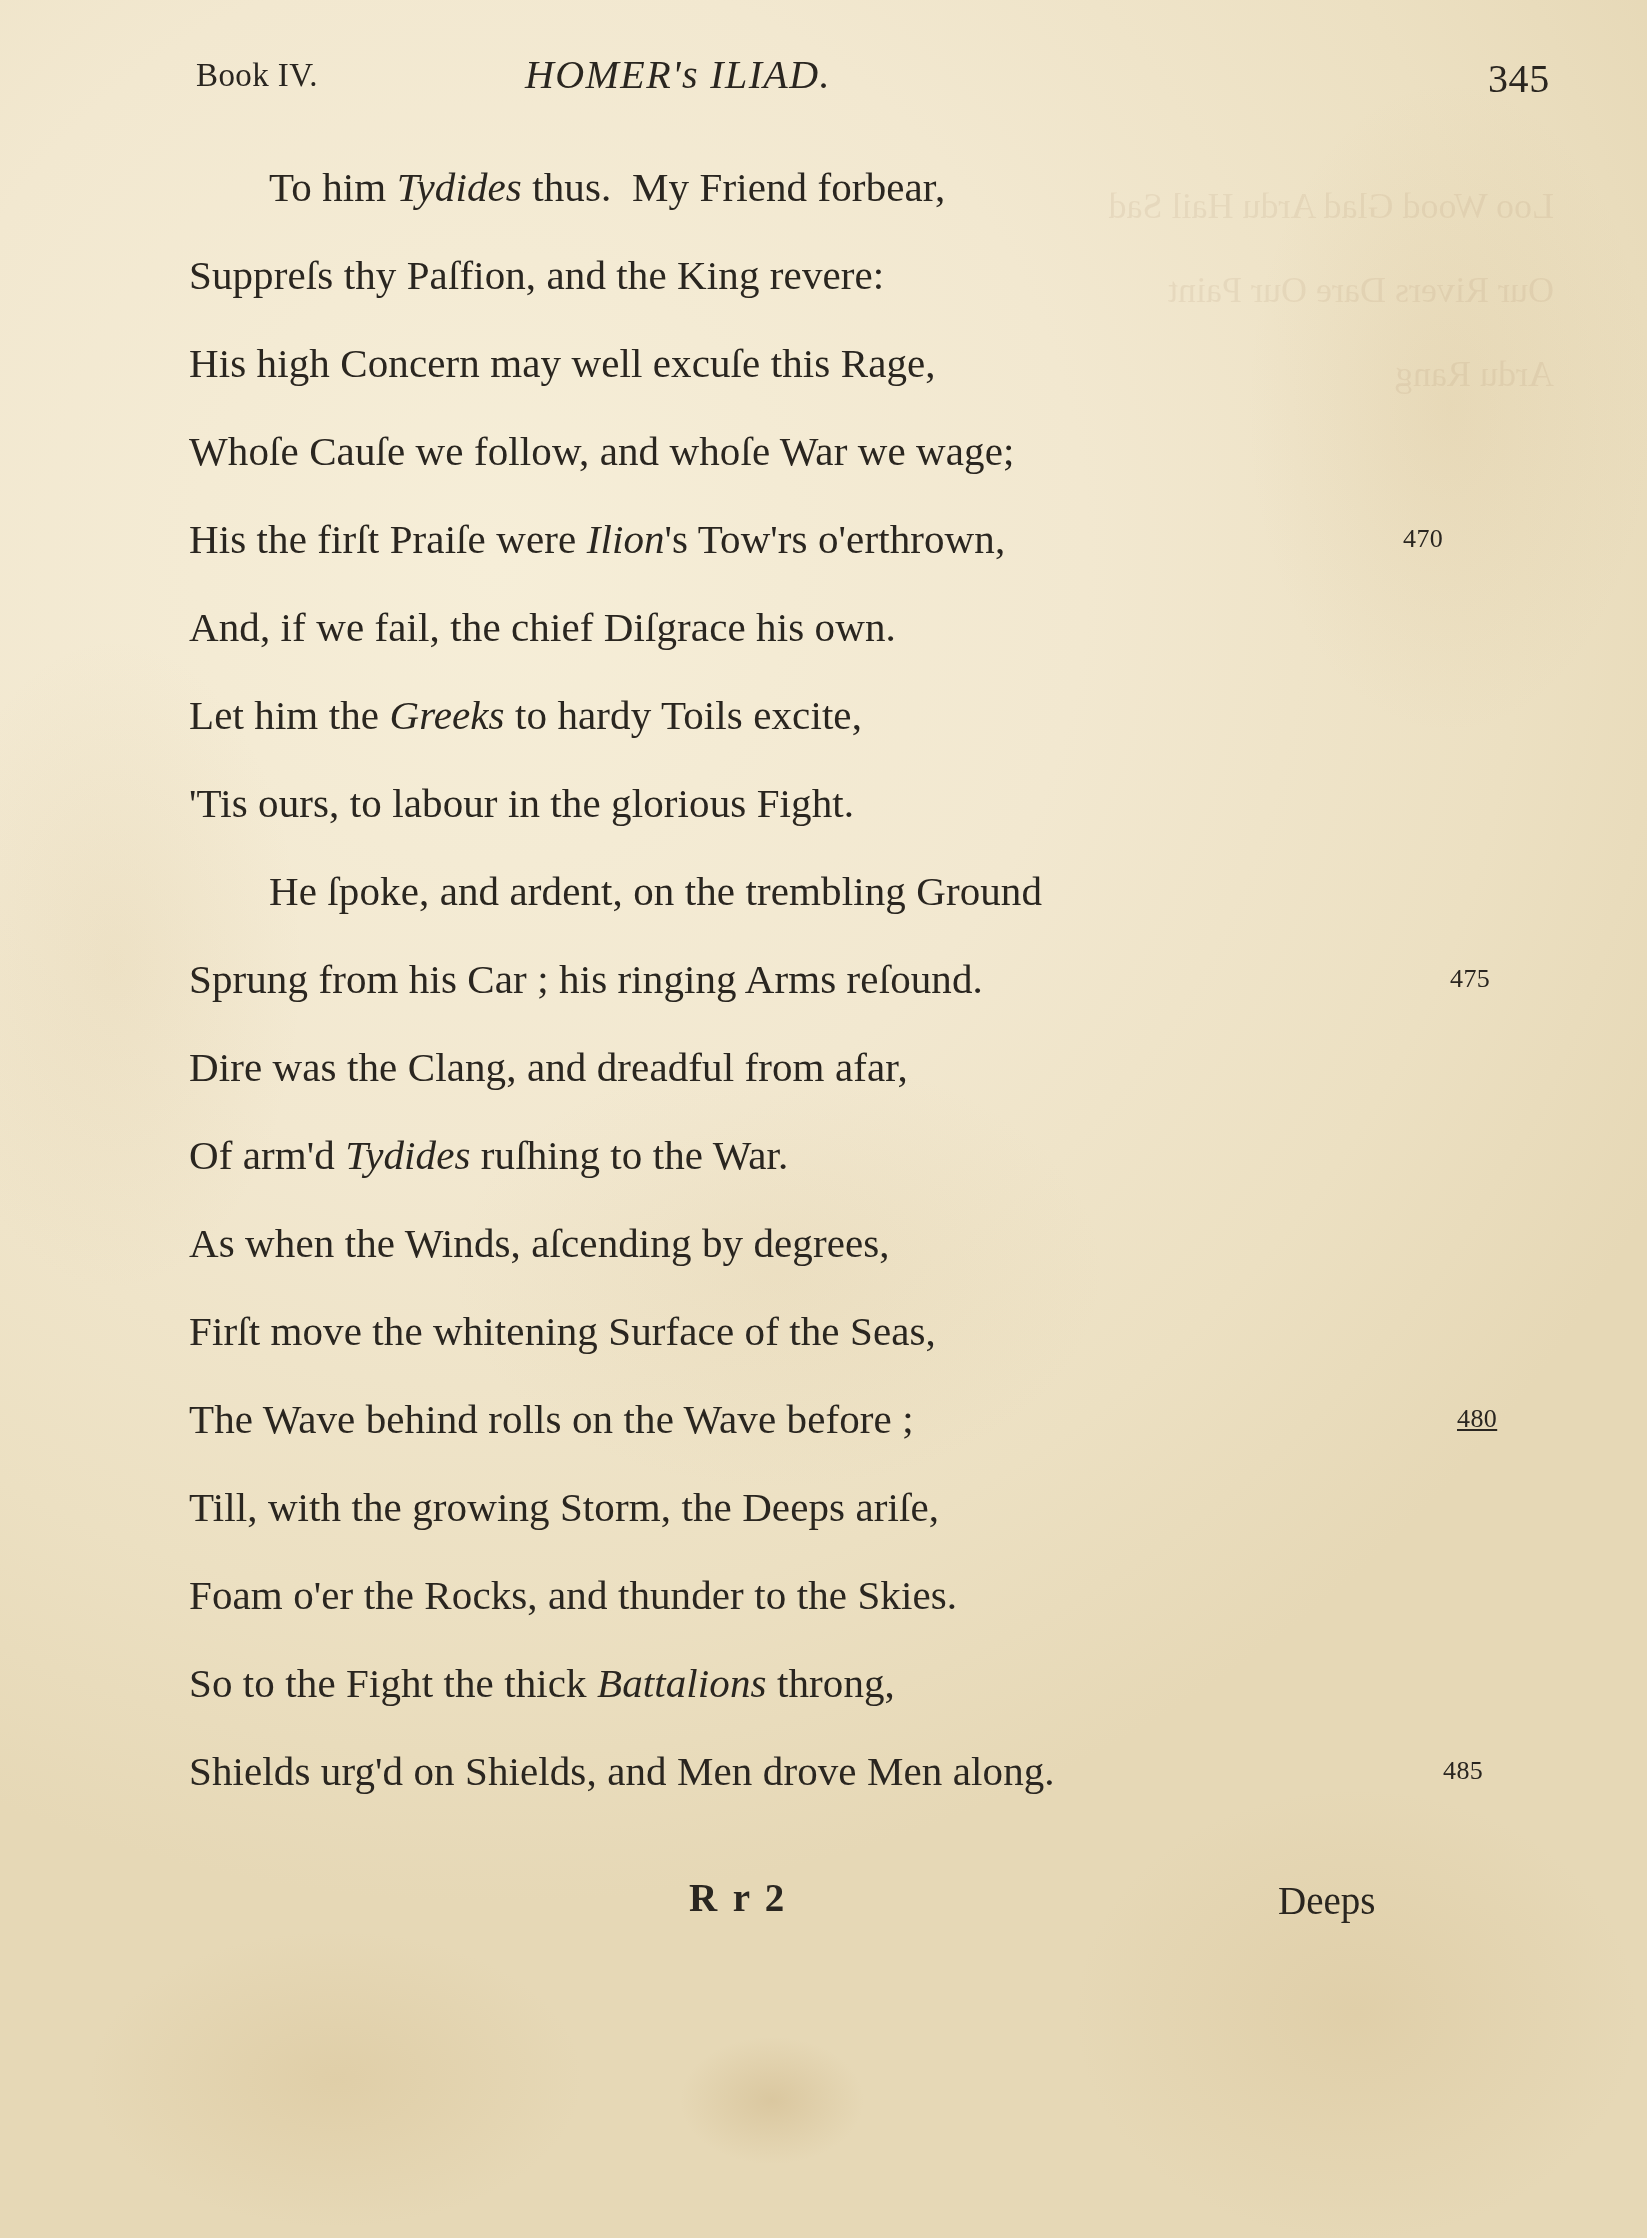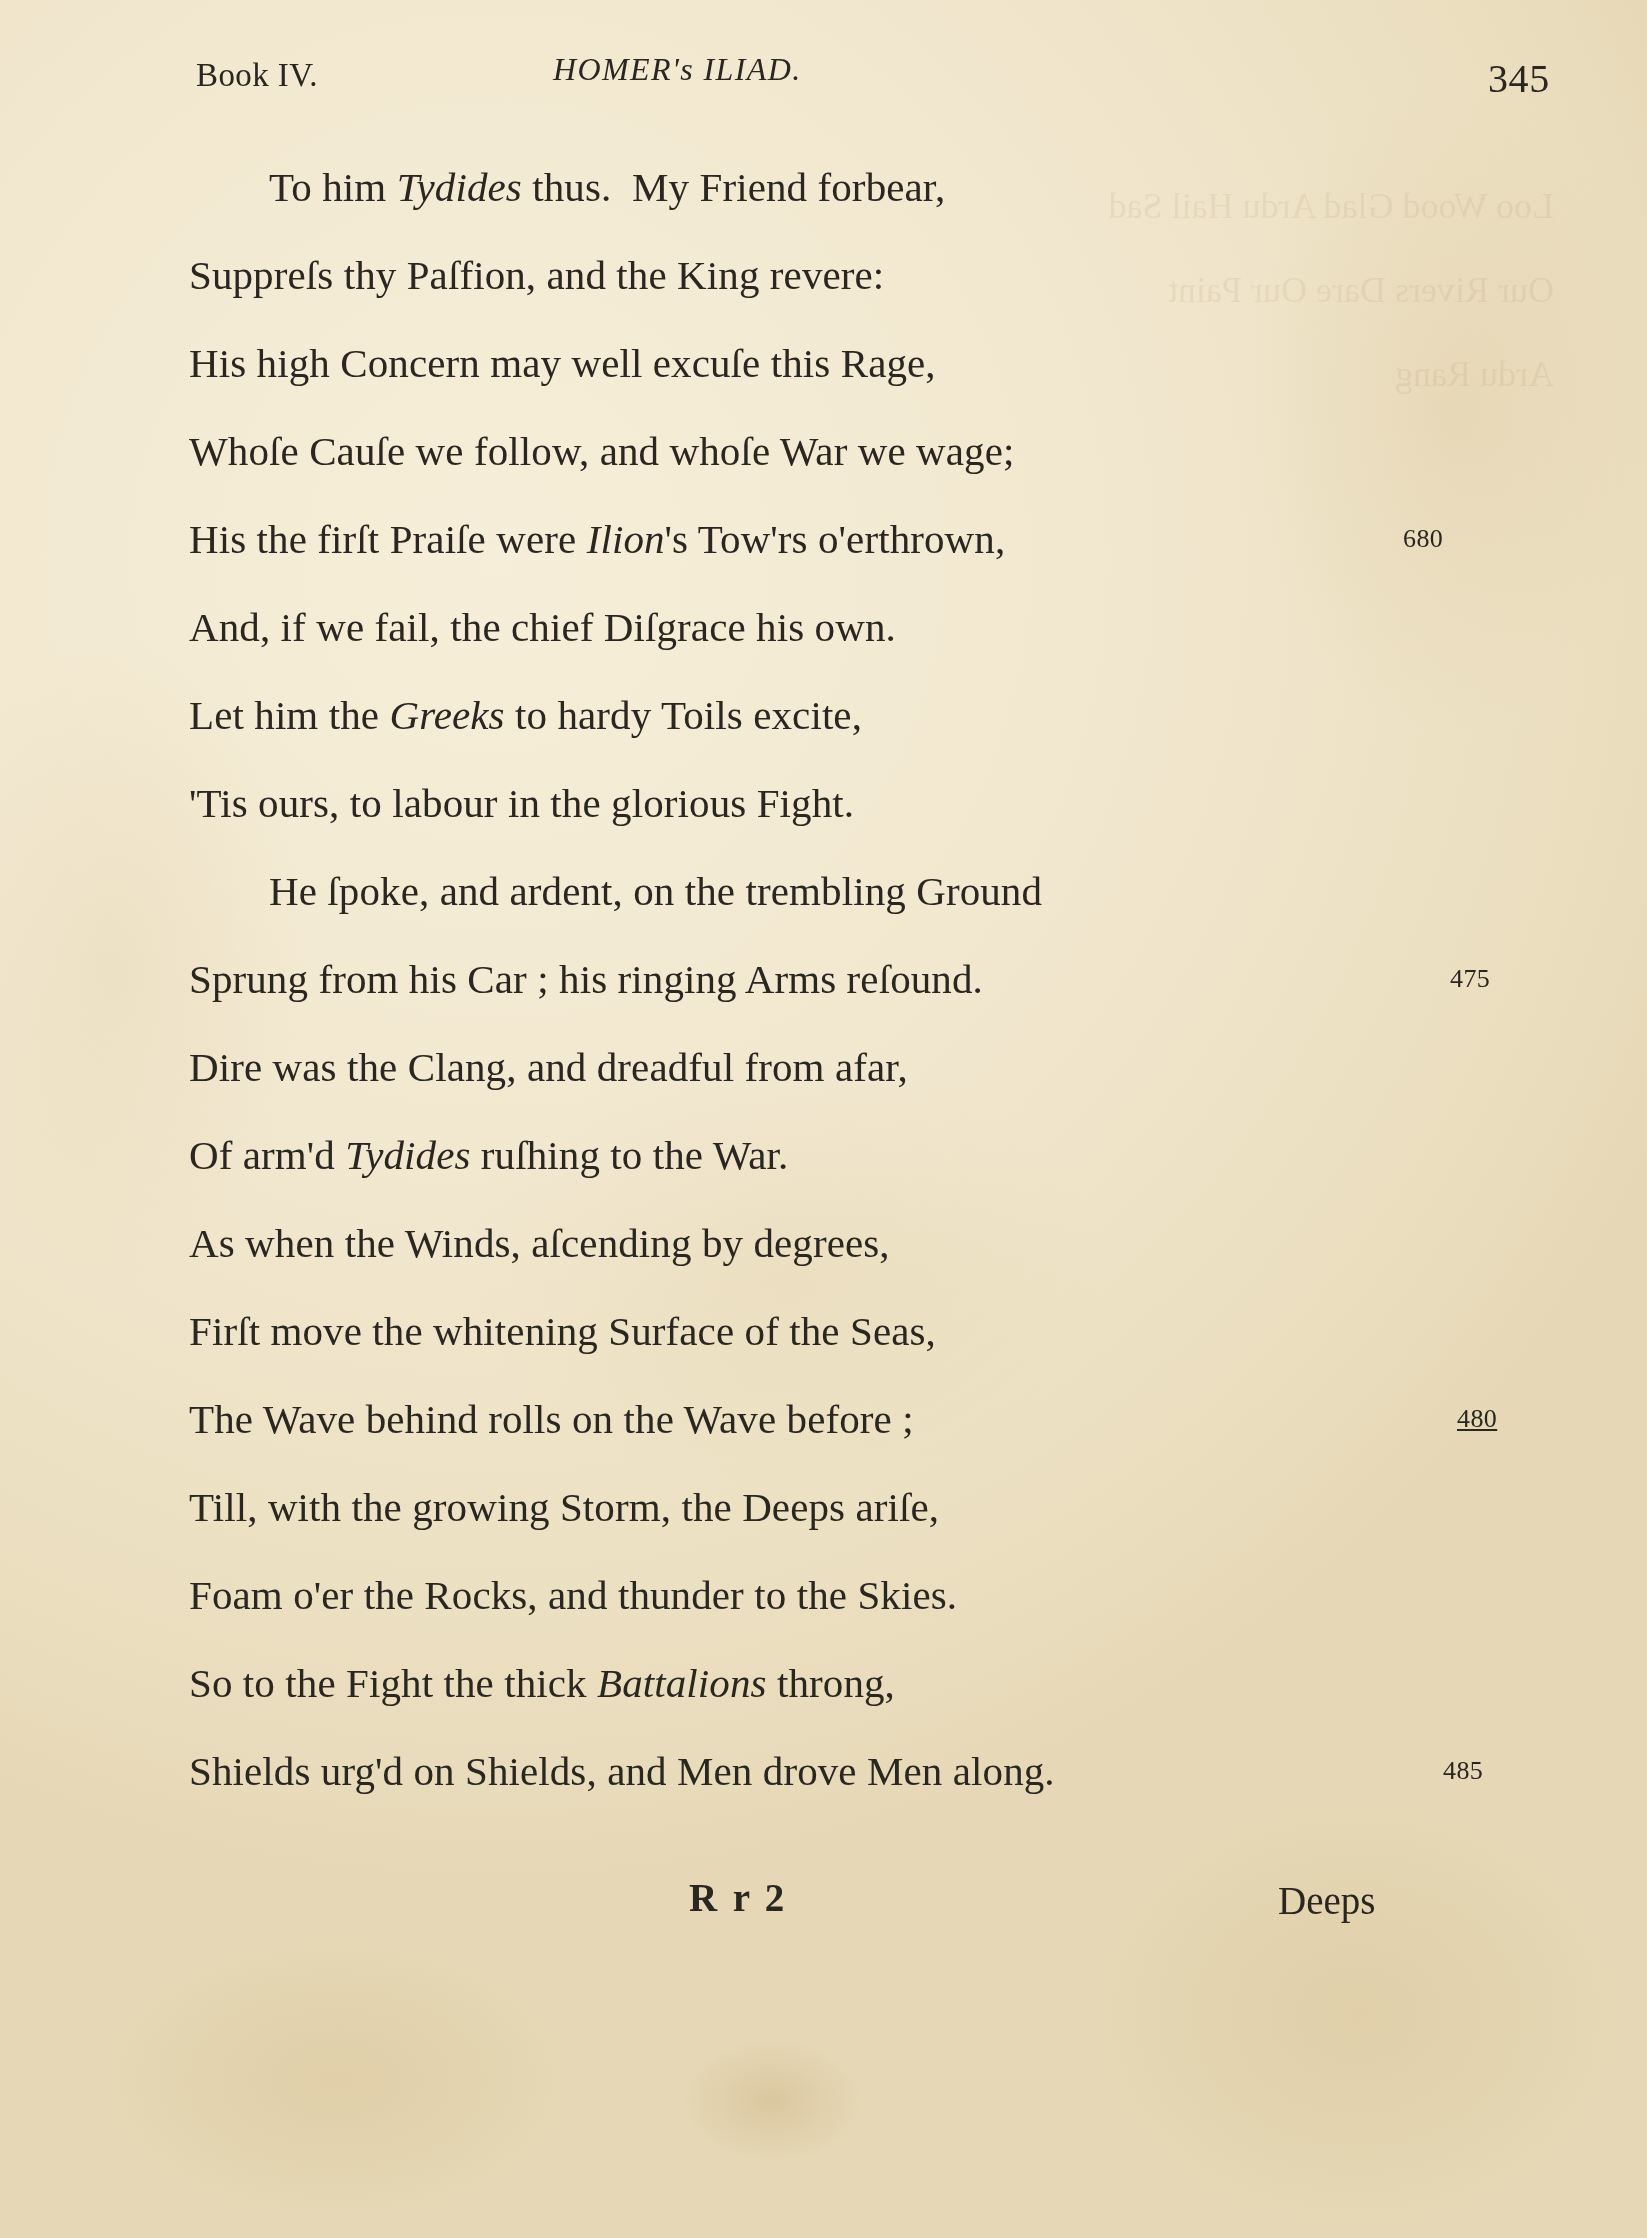--- a/index.html
+++ b/index.html
@@ -65,24 +65,23 @@
     position: absolute;
     left: 0;
     top: 5.7px;
     font-size: 33px;
     letter-spacing: 0.4px;
   }
   .header .title {
     position: absolute;
     left: 329px;
     top: 0;
-    font-size: 32px;
+    font-size: 40px;
     font-style: italic;
     letter-spacing: 1.4px;
-    margin-left: 28px;
   }
   .header .folio {
     position: absolute;
     right: 10px;
     top: 4.3px;
     font-size: 40px;
     letter-spacing: 0.7px;
   }
 
   .poem {
@@ -160,21 +159,21 @@
       </div>
       <div class="title">HOMER's ILIAD.</div>
       <div class="folio">345</div>
     </div>
 
     <div class="poem" id="poem">
         <div class="line indent"><span>To him <i>Tydides</i> thus.  My Friend forbear,</span></div>
         <div class="line"><span>Suppreſs thy Paſfion, and the King revere:</span></div>
         <div class="line"><span>His high Concern may well excuſe this Rage,</span></div>
         <div class="line"><span>Whoſe Cauſe we follow, and whoſe War we wage;</span></div>
-        <div class="line"><span>His the firſt Praiſe were <i>Ilion</i>'s Tow'rs o'erthrown,</span><span class="marg m470">680</span></div>
+        <div class="line"><span>His the firſt Praiſe were <i>Ilion</i>'s Tow'rs o'erthrown,</span><span class="marg m470">470</span></div>
         <div class="line"><span>And, if we fail, the chief Diſgrace his own.</span></div>
         <div class="line"><span>Let him the <i>Greeks</i> to hardy Toils excite,</span></div>
         <div class="line"><span>'Tis ours, to labour in the glorious Fight.</span></div>
         <div class="line indent"><span>He ſpoke, and ardent, on the trembling Ground</span></div>
         <div class="line"><span>Sprung from his Car ; his ringing Arms reſound.</span><span class="marg m475">475</span></div>
         <div class="line"><span>Dire was the Clang, and dreadful from afar,</span></div>
         <div class="line"><span>Of arm'd <i>Tydides</i> ruſhing to the War.</span></div>
         <div class="line"><span>As when the Winds, aſcending by degrees,</span></div>
         <div class="line"><span>Firſt move the whitening Surface of the Seas,</span></div>
         <div class="line"><span class="marg m480">480</span></div>

